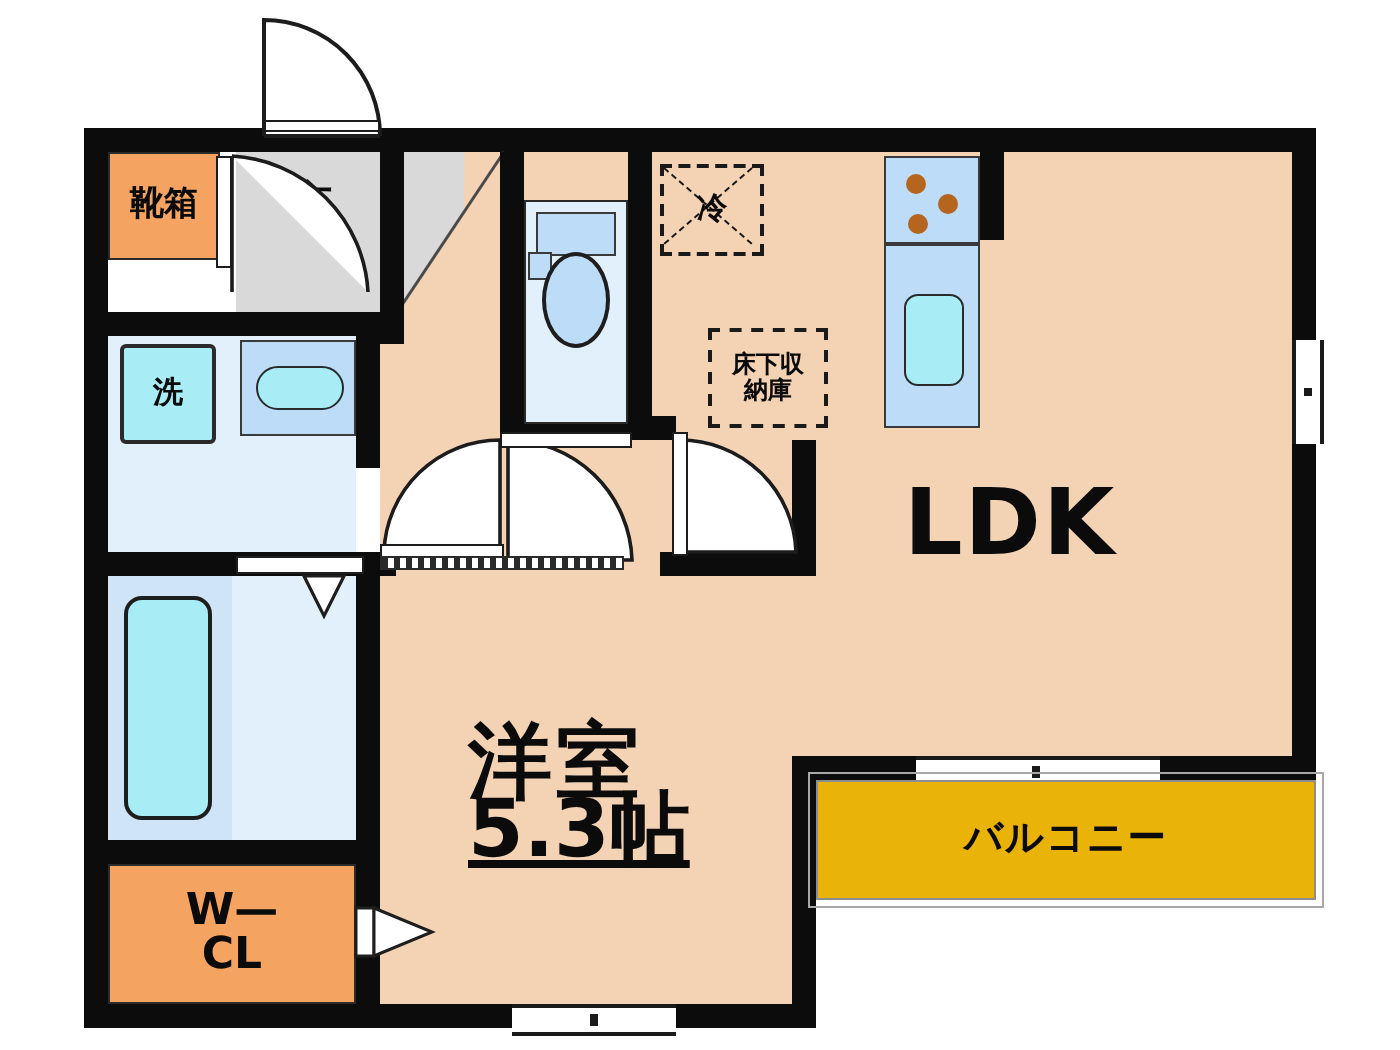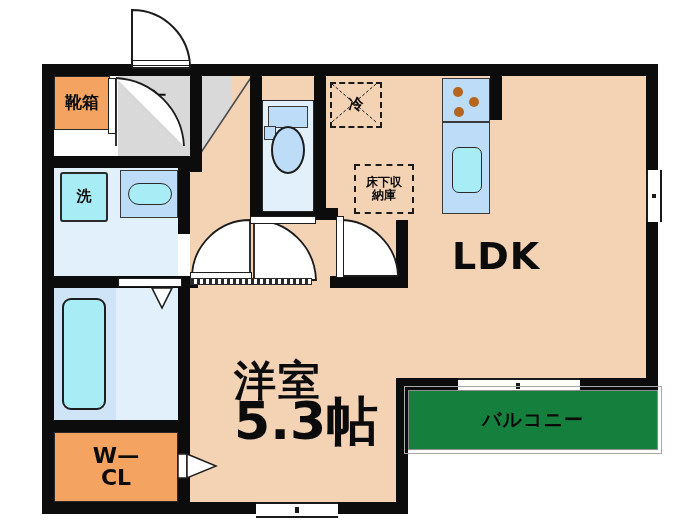--- a/index.html
+++ b/index.html
@@ -8,21 +8,21 @@
   .abs{position:absolute;box-sizing:border-box;}
 
   
   .wall{background:#0c0c0c;}
   .room-ldk{background:#f4d2b4;}
   .room-wood{background:#f4d2b4;}
   .room-hall{background:#d9d9d9;}
   .room-wet{background:#e2f0fb;}
   .room-tub{background:#cfe4f7;}
   .room-orange{background:#f4a460;border:1px solid #2a2a2a;}
-  .room-balcony{background:#15803d;border:1px solid #8d8d8d;}
+  .room-balcony{background:#eab308;border:1px solid #8d8d8d;}
   .blue-fix{background:#bcdcf7;border:1px solid #3a3a3a;}
   .cyan-fix{background:#a8ecf5;border:2px solid #2a2a2a;border-radius:3px;}
 
   .txt{position:absolute;color:#0b0b0b;font-weight:bold;line-height:1.05;white-space:pre;}
   .ctr{display:flex;align-items:center;justify-content:center;text-align:center;}
   .dash-box{position:absolute;border:2px dashed #1a1a1a;}
   .win{position:absolute;background:#ffffff;border-top:2px solid #1a1a1a;border-bottom:2px solid #1a1a1a;}
   .winv{position:absolute;background:#ffffff;border-left:2px solid #1a1a1a;border-right:2px solid #1a1a1a;}
   .burner{position:absolute;border-radius:50%;background:#b5651d;}
   svg{display:block;overflow:visible;}
@@ -174,24 +174,24 @@
     <span class="txt" style="position:relative;font-size:15px;">冷</span>
   </div>
 
   <div class="dash-box ctr" style="left:354px;top:164px;width:56px;height:46px;">
     <span class="txt ctr" style="position:static;font-size:12px;line-height:1.05;">
       <span>床下収
 納庫</span>
     </span>
   </div>
 
-  <div class="txt" style="left:452px;top:237px;font-size:38px;letter-spacing:1px;">LDK</div>
+  <div class="txt" style="left:452px;top:237px;font-size:46px;letter-spacing:1px;">LDK</div>
 
   <div class="txt" style="left:234px;top:359px;font-size:42px;letter-spacing:2px;">洋室</div>
-  <div class="txt" style="left:234px;top:394px;font-size:52px;">5.3帖</div>
+  <div class="txt" style="left:234px;top:394px;font-size:40px;text-decoration:underline;">5.3帖</div>
 
   <div class="winv" style="left:646px;top:170px;width:12px;height:52px;">
     <div class="abs" style="left:4px;top:24px;width:4px;height:4px;background:#1a1a1a;"></div>
   </div>
 
   <div class="win" style="left:458px;top:378px;width:122px;height:12px;">
     <div class="abs" style="left:58px;top:3px;width:4px;height:6px;background:#1a1a1a;"></div>
   </div>
 
   <div class="win" style="left:256px;top:502px;width:82px;height:12px;">

